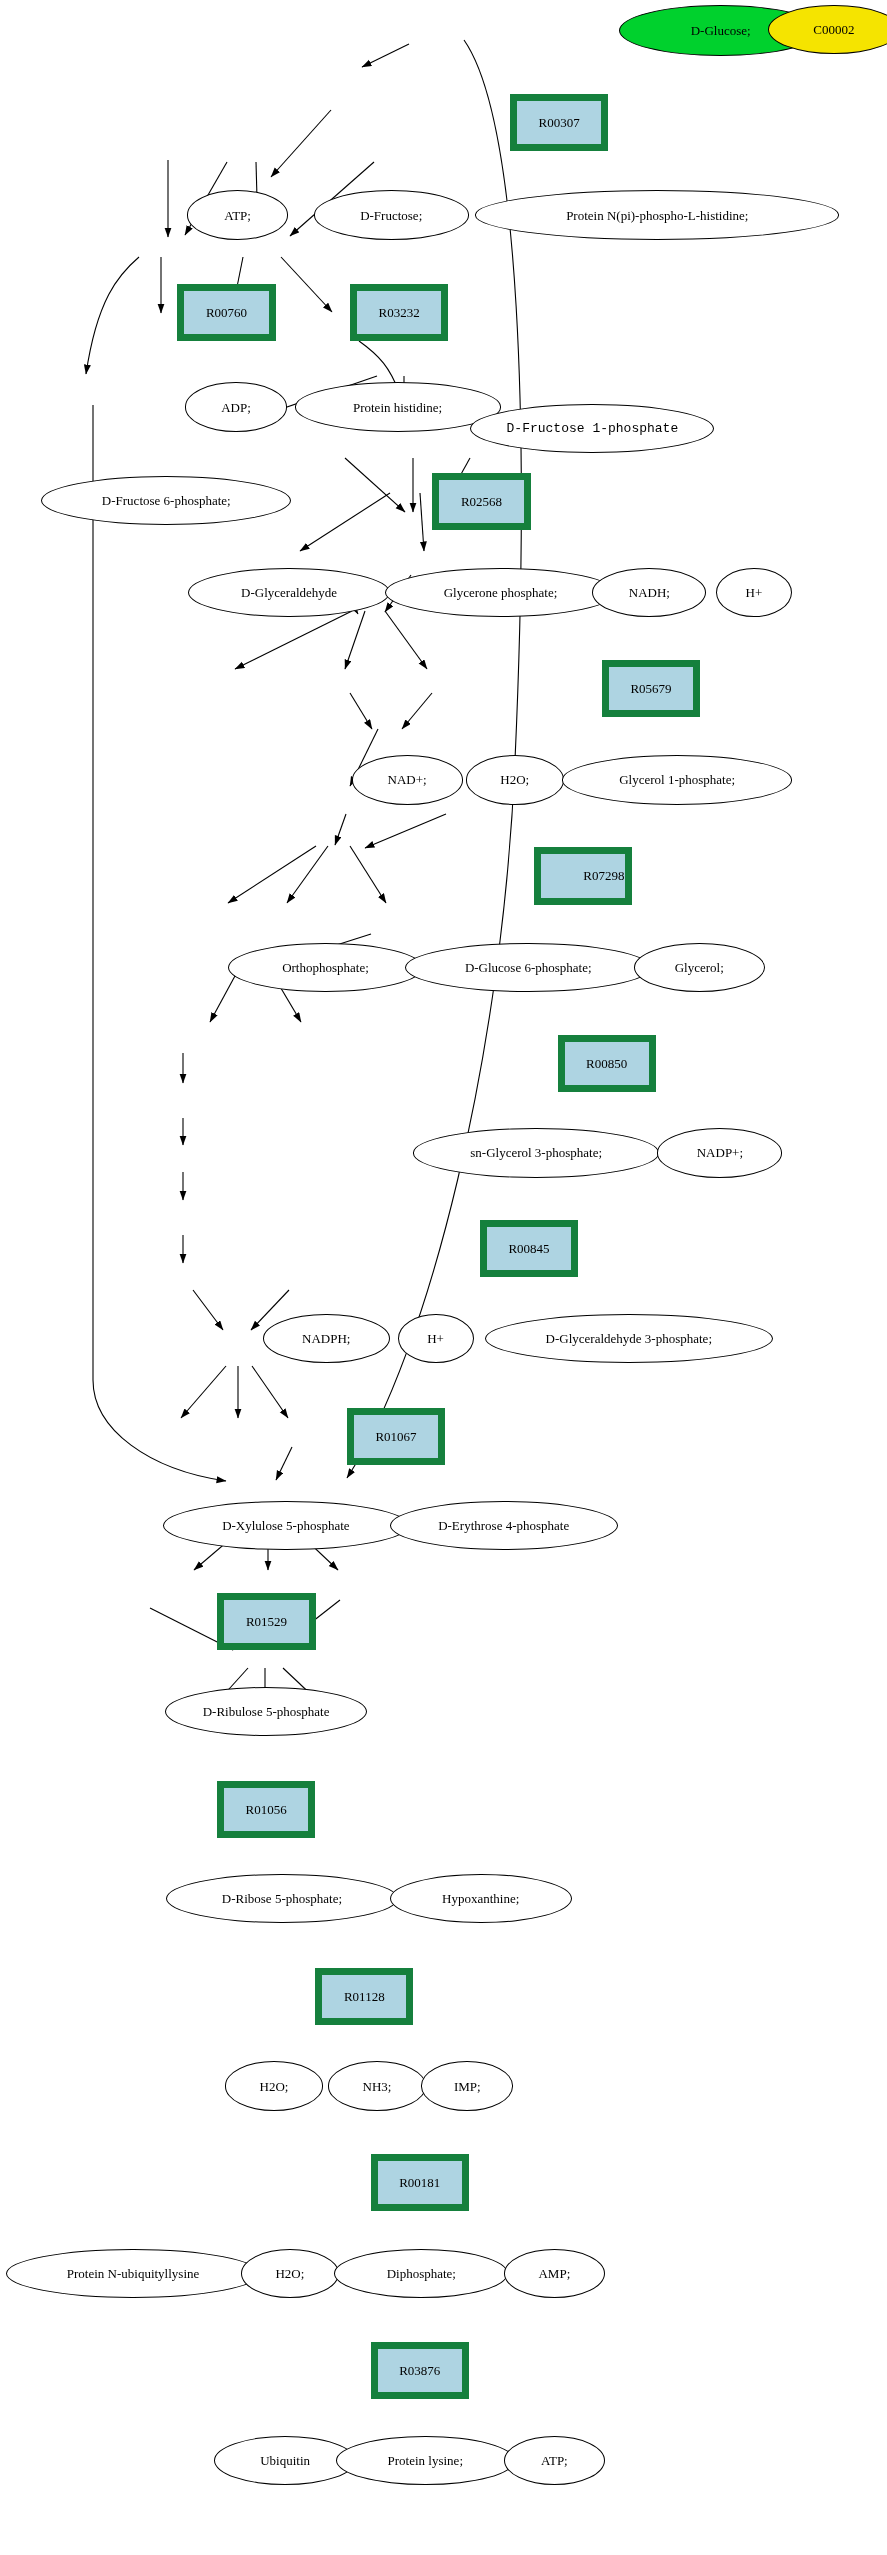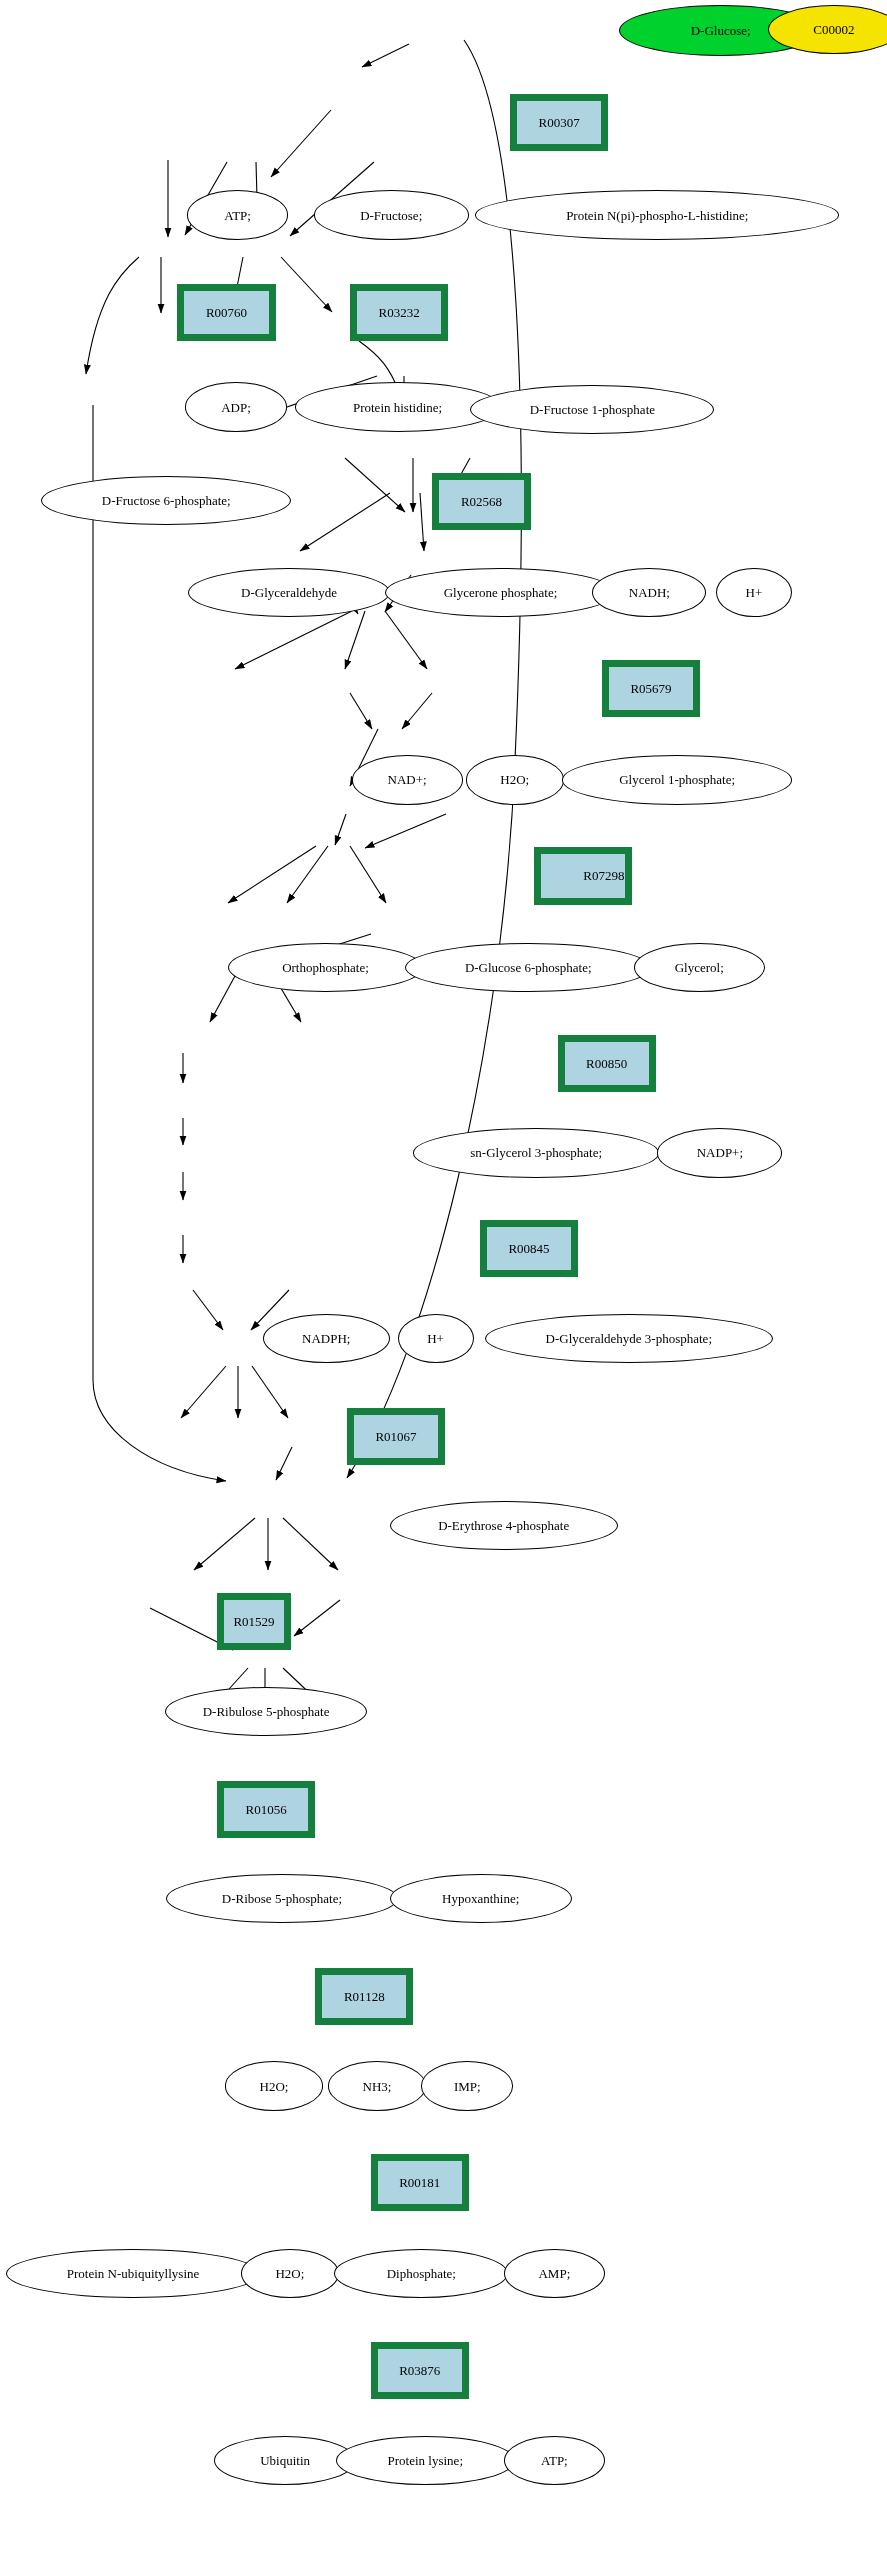--- a/index.html
+++ b/index.html
@@ -210,21 +210,21 @@
   </div>
 
   <div class="node compound" style="left: 185.32px; top: 382.457px; width: 101.371px; height: 49.1957px;">
     <span>ADP;</span>
   </div>
 
   <div class="node compound" style="left: 294.611px; top: 382.457px; width: 205.911px; height: 49.1957px;">
     <span>Protein histidine;</span>
   </div>
 
-  <div class="node compound" style="left: 470.427px; top: 385px; width: 243.925px; height: 49.1957px;">
+  <div class="node compound" style="left: 470.427px; top: 404px; width: 243.925px; height: 49.1957px; font-family: Liberation Mono, monospace;">
     <span>D-Fructose 1-phosphate</span>
   </div>
 
   <div class="node compound" style="left: 41.1821px; top: 476.087px; width: 250.261px; height: 49.1957px;">
     <span>D-Fructose 6-phosphate;</span>
   </div>
 
   <div class="node reaction" style="left: 432.412px; top: 472.913px; width: 98.2036px; height: 57.1304px;">
     <span>R02568</span>
   </div>
@@ -302,26 +302,29 @@
   </div>
 
   <div class="node compound" style="left: 484.682px; top: 1314px; width: 288.275px; height: 49.1957px;">
     <span>D-Glyceraldehyde 3-phosphate;</span>
   </div>
 
   <div class="node reaction" style="left: 346.88px; top: 1407.63px; width: 98.2036px; height: 57.1304px;">
     <span>R01067</span>
   </div>
 
+  <div class="node compound" style="left: 163.145px; top: 1501.26px; width: 245.509px; height: 49.1957px;">
+    <span>D-Xylulose 5-phosphate</span>
+  </div>
 
   <div class="node compound" style="left: 389.646px; top: 1501.26px; width: 228.086px; height: 49.1957px;">
     <span>D-Erythrose 4-phosphate</span>
   </div>
 
-  <div class="node reaction" style="left: 216.998px; top: 1593.3px; width: 74px; height: 57.1304px;">
+  <div class="node reaction" style="left: 216.998px; top: 1593.3px; width: 99px; height: 57.1304px;">
     <span>R01529</span>
   </div>
 
   <div class="node compound" style="left: 164.729px; top: 1686.93px; width: 202.743px; height: 49.1957px;">
     <span>D-Ribulose 5-phosphate</span>
   </div>
 
   <div class="node reaction" style="left: 216.998px; top: 1780.57px; width: 98.2036px; height: 57.1304px;">
     <span>R01056</span>
   </div>

